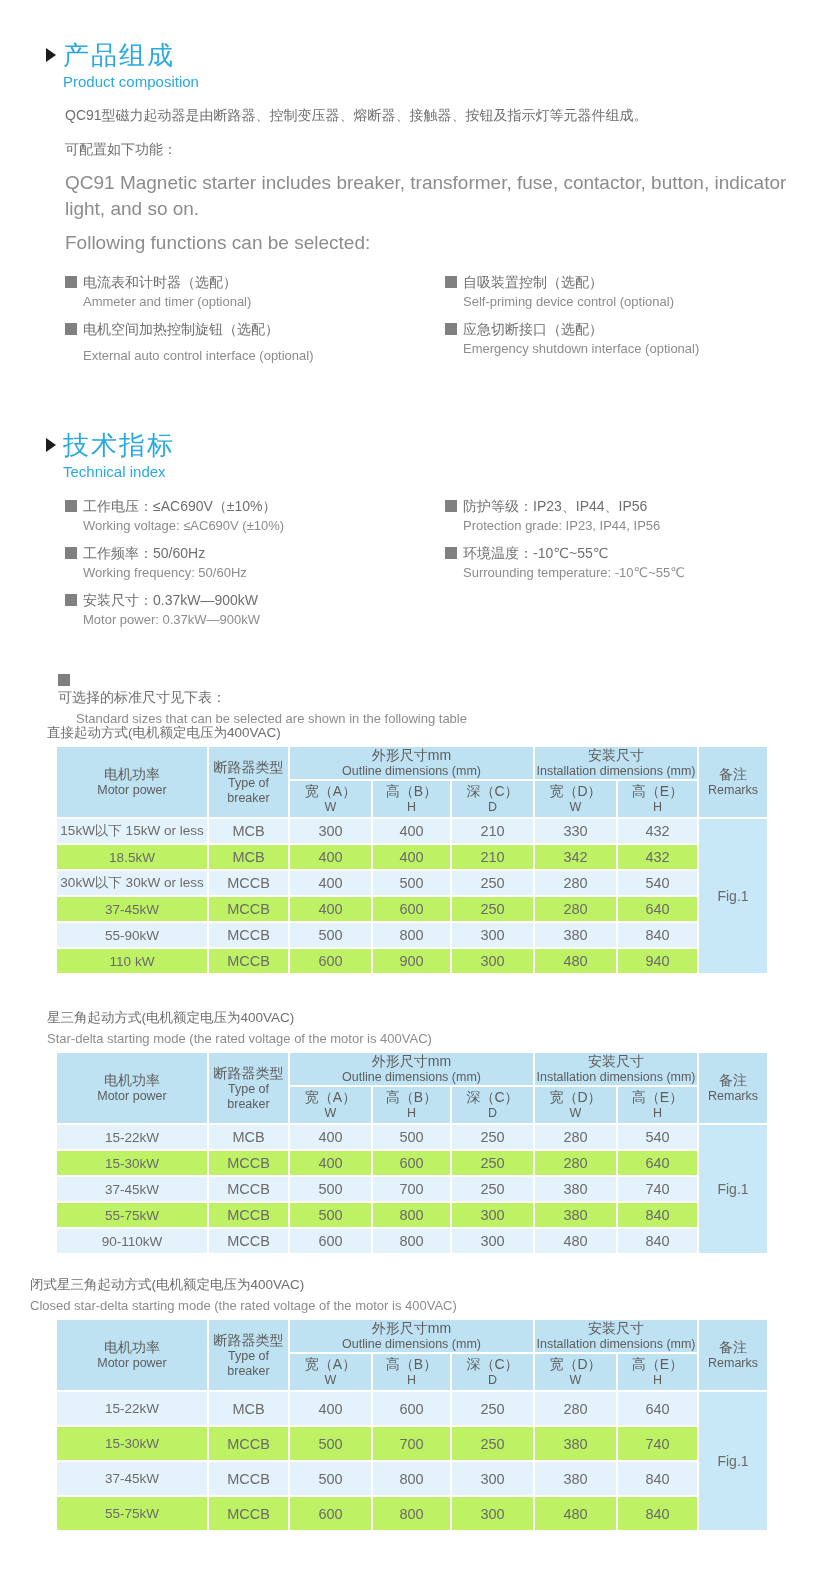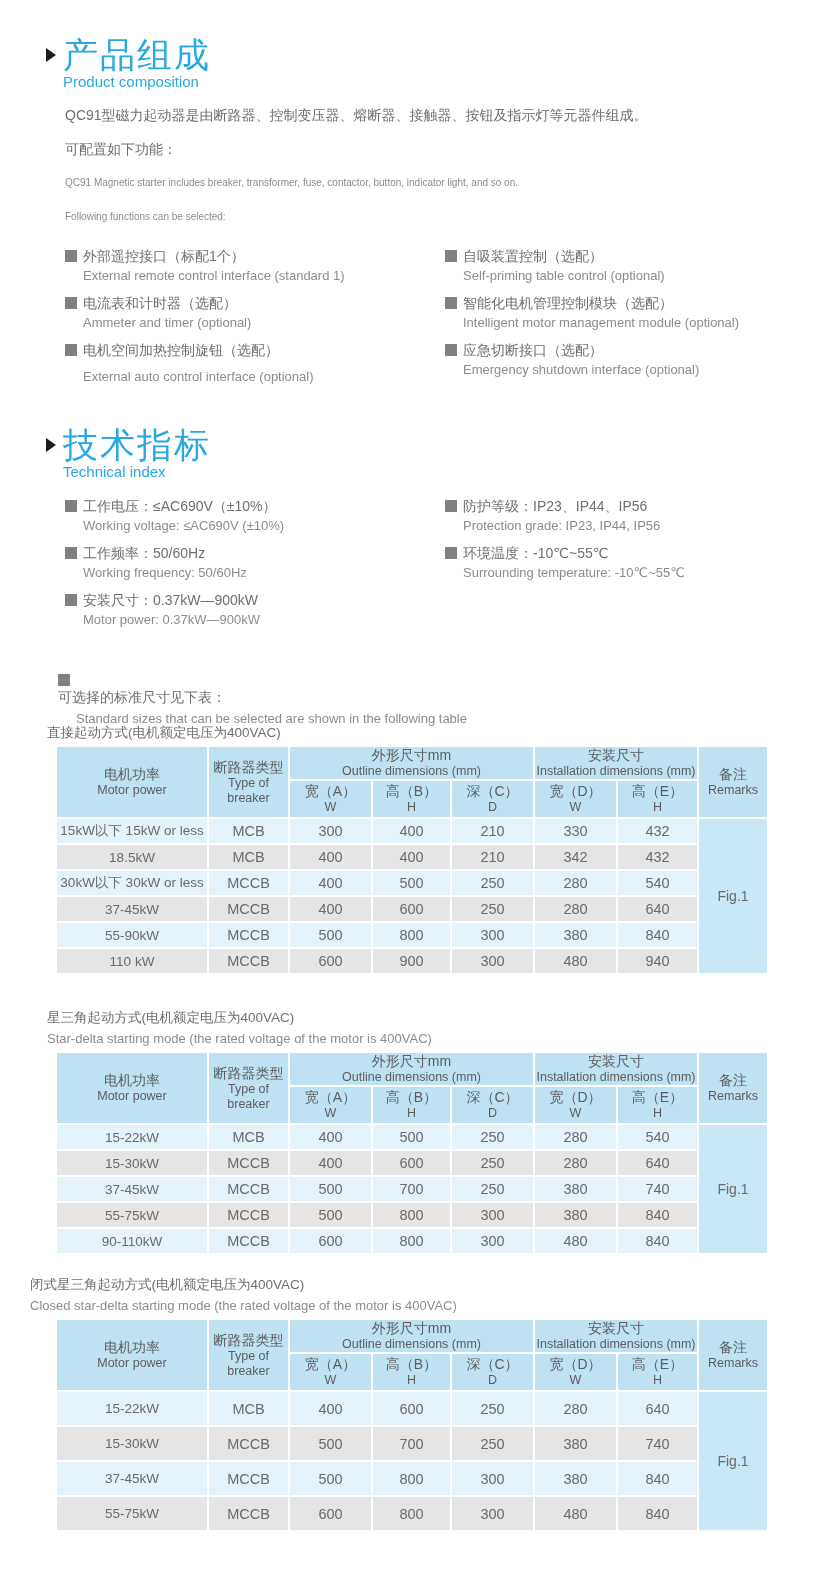--- a/index.html
+++ b/index.html
@@ -9,25 +9,25 @@
   #sec-product{top:40px;}
   #sec-tech{top:430px;}
   #sec-note{top:670px;}
   #sec-t1{top:718px;}
   #sec-t2{top:1003px;}
   #sec-t3{top:1270px;}
 
   .heading-row{display:flex;align-items:center;margin-left:46px;height:30px;}
   .tri{width:0;height:0;border-left:10px solid #1c1c1c;border-top:7px solid transparent;
        border-bottom:7px solid transparent;margin-right:7px;}
-  .h-cn{font-size:35px;color:#2aa8e0;letter-spacing:2px;}
+  .h-cn{font-size:26px;color:#2aa8e0;letter-spacing:2px;}
   .h-en{margin-left:63px;margin-top:3px;font-size:15px;color:#2aa8e0;}
 
   .para{margin:8px 0 0 65px;font-size:14px;color:#6f6f6f;line-height:26px;}
-  .para.en{font-size:10px;color:#8c8c8c;}
+  .para.en{font-size:19px;color:#8c8c8c;}
   .first-para{margin-top:12px;}
 
   .cols{display:flex;margin-left:65px;margin-top:16px;}
   .col-l{width:380px;}
   .col-r{flex:1;}
   .item{margin-bottom:7px;}
   .item-cn{display:flex;align-items:flex-start;font-size:14px;color:#6f6f6f;line-height:20px;}
   .sq{flex:0 0 auto;width:12px;height:12px;background:#808080;margin:4px 6px 0 0;}
   .item-en{margin-left:18px;font-size:13px;color:#8c8c8c;line-height:20px;}
 
@@ -40,21 +40,21 @@
   .cap-en{font-size:13px;color:#8c8c8c;line-height:21px;}
 
   table.size-table{border-collapse:separate;border-spacing:2px;margin-left:55px;table-layout:fixed;}
   .size-table th,.size-table td{padding:0;text-align:center;vertical-align:middle;font-weight:normal;}
   .size-table th{background:#bfe2f3;color:#5d5d5d;}
   .size-table tr.ghdr th{height:26px;}
   .size-table tr.shdr th{height:36px;}
   .th-cn{font-size:14px;line-height:17px;}
   .th-en{font-size:12.5px;line-height:15px;}
   .size-table td{background:#e4f2fb;color:#6b6b6b;font-size:14.5px;height:24px;}
-  .size-table tr.even td{background:#e5e5e5;}
+  .size-table tr.even td{background:#bef264;}
   .size-table td.cell-motor{font-size:13.5px;}
   .size-table td.cell-remarks{background:#c9e8f7;font-size:14px;}
   .size-table.tall td{height:33px;}
   .mt2{margin-top:2px;}
 </style>
 </head>
 <body>
 
 <div id="page">
 
@@ -68,55 +68,41 @@
     <p class="para first-para">QC91型磁力起动器是由断路器、控制变压器、熔断器、接触器、按钮及指示灯等元器件组成。</p>
     <p class="para">可配置如下功能：</p>
     <p class="para en">QC91 Magnetic starter includes breaker, transformer, fuse, contactor, button, indicator light, and so on.</p>
     <p class="para en">Following functions can be selected:</p>
 
     <div class="cols">
       <div class="col-l">
         <div class="item">
           <div class="item-cn">
               <span class="sq"></span>
-            <span>外部遥控接口（标配1个）</span>
-            </div>
-          <div class="item-en">External remote control interface (standard 1)</div>
-        </div>
-        <div class="item">
-          <div class="item-cn">
-              <span class="sq"></span>
             <span>电流表和计时器（选配）</span>
             </div>
           <div class="item-en">Ammeter and timer (optional)</div>
         </div>
         <div class="item">
           <div class="item-cn">
               <span class="sq"></span>
             <span>电机空间加热控制旋钮（选配）</span>
             </div>
         </div>
         <div class="item">
           <div class="item-en">External auto control interface (optional)</div>
         </div>
       </div>
       <div class="col-r">
         <div class="item">
           <div class="item-cn">
               <span class="sq"></span>
             <span>自吸装置控制（选配）</span>
             </div>
-          <div class="item-en">Self-priming table control (optional)</div>
-        </div>
-        <div class="item">
-          <div class="item-cn">
-              <span class="sq"></span>
-            <span>智能化电机管理控制模块（选配）</span>
-            </div>
-          <div class="item-en">Intelligent motor management module (optional)</div>
+          <div class="item-en">Self-priming device control (optional)</div>
         </div>
         <div class="item">
           <div class="item-cn">
               <span class="sq"></span>
             <span>应急切断接口（选配）</span>
             </div>
           <div class="item-en">Emergency shutdown interface (optional)</div>
         </div>
       </div>
     </div>

